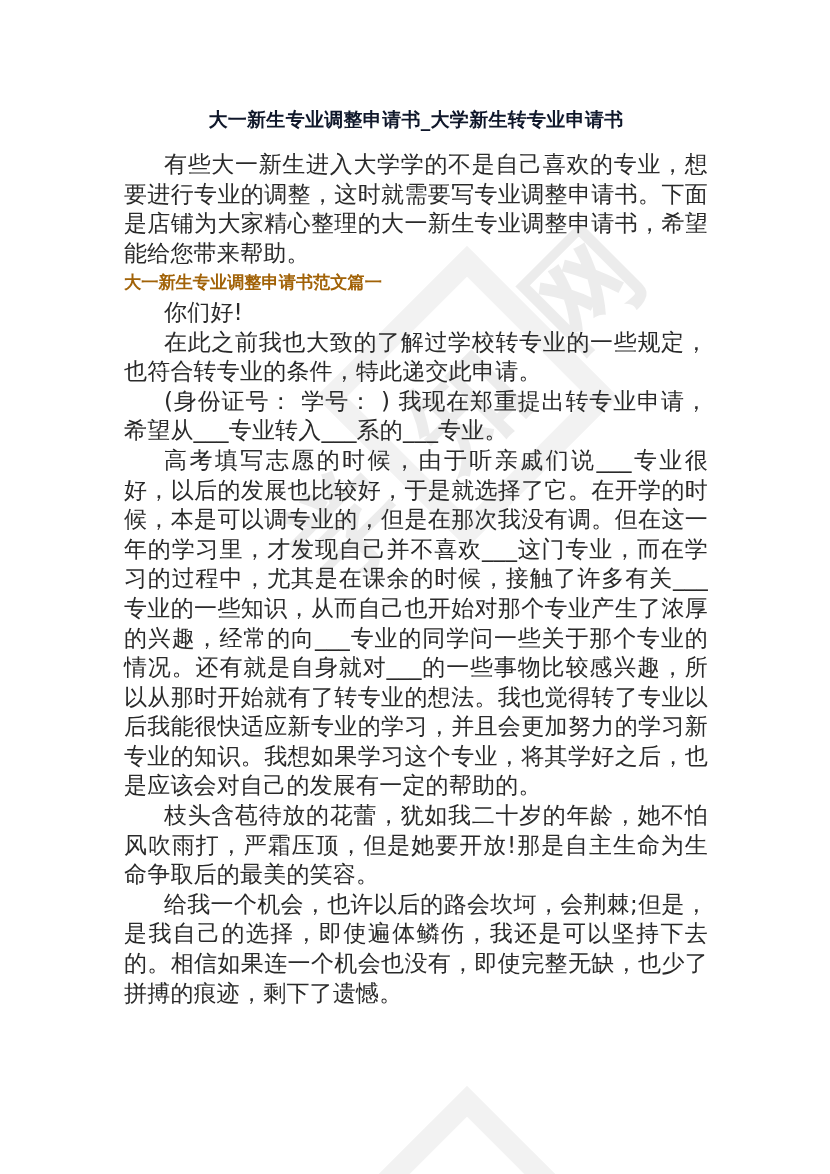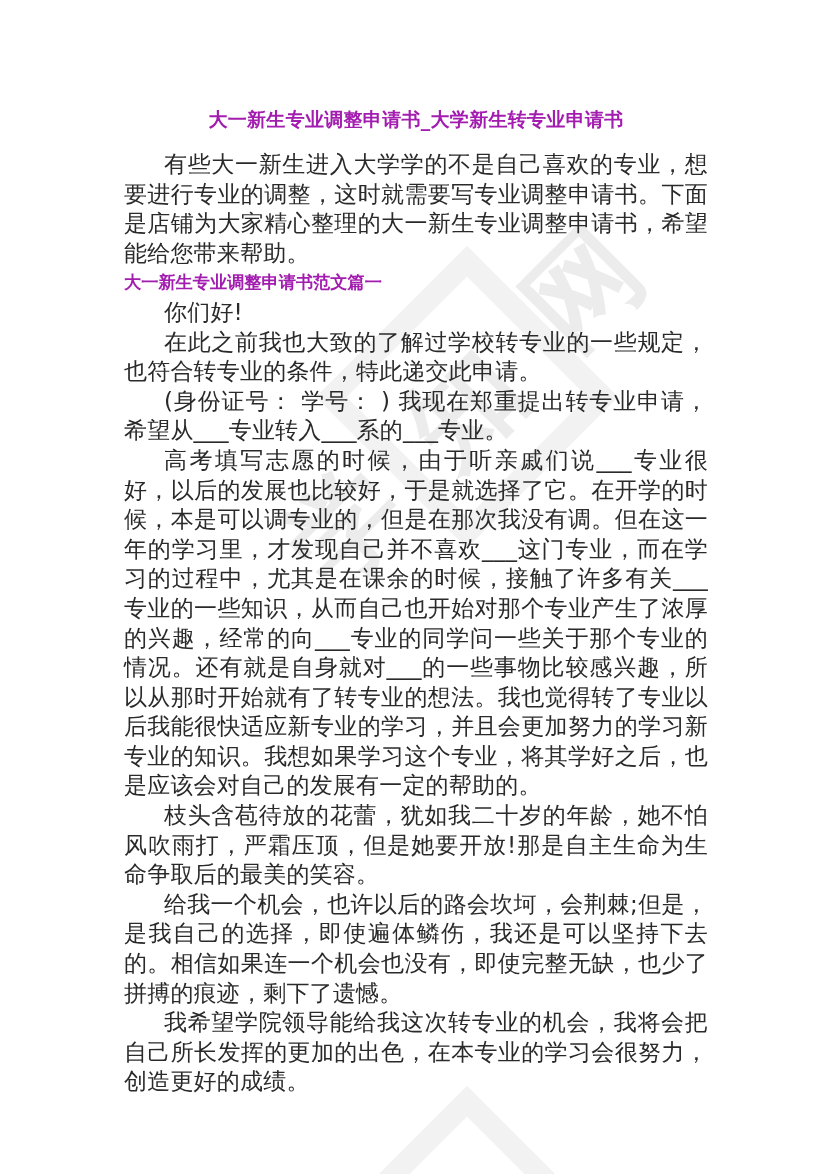--- a/index.html
+++ b/index.html
@@ -41,38 +41,38 @@
       top: 102px;
       width: 584px;
       z-index: 1;
     }
     .title {
       text-align: center;
       font-weight: bold;
       font-size: 19px;
       line-height: 34px;
       margin: 0 0 14px 0;
-      color: #a21caf;
+      color: #0f172a;
       letter-spacing: 0.3px;
     }
     .para {
       font-size: 23px;
       line-height: 29.6px;
       margin: 0;
       text-indent: 40px;
       text-align: justify;
       text-align-last: left;
       letter-spacing: 0.2px;
     }
     .subheading {
       font-size: 17.2px;
       line-height: 29.6px;
       font-weight: bold;
       margin: 0;
-      color: #a21caf;
+      color: #a16207;
     }
   </style>
 </head>
 <body>
 
 <div class="wm-frame" style="left:360px; top:290px; width:170px; height:170px;"></div>
 <div class="watermark" style="left:240px; top:330px;">学 知 网</div>
 <div class="wm-frame" style="left:360px; top:1130px; width:170px; height:170px;"></div>
 
 <div class="page">
@@ -82,14 +82,13 @@
 
   <p class="subheading">大一新生专业调整申请书范文篇一</p>
 
   <p class="para">你们好!</p>
 
   <p class="para">在此之前我也大致的了解过学校转专业的一些规定，也符合转专业的条件，特此递交此申请。</p>
   <p class="para">(身份证号： 学号： ) 我现在郑重提出转专业申请，希望从___专业转入___系的___专业。</p>
   <p class="para">高考填写志愿的时候，由于听亲戚们说___专业很好，以后的发展也比较好，于是就选择了它。在开学的时候，本是可以调专业的，但是在那次我没有调。但在这一年的学习里，才发现自己并不喜欢___这门专业，而在学习的过程中，尤其是在课余的时候，接触了许多有关___专业的一些知识，从而自己也开始对那个专业产生了浓厚的兴趣，经常的向___专业的同学问一些关于那个专业的情况。还有就是自身就对___的一些事物比较感兴趣，所以从那时开始就有了转专业的想法。我也觉得转了专业以后我能很快适应新专业的学习，并且会更加努力的学习新专业的知识。我想如果学习这个专业，将其学好之后，也是应该会对自己的发展有一定的帮助的。</p>
   <p class="para">枝头含苞待放的花蕾，犹如我二十岁的年龄，她不怕风吹雨打，严霜压顶，但是她要开放!那是自主生命为生命争取后的最美的笑容。</p>
   <p class="para">给我一个机会，也许以后的路会坎坷，会荆棘;但是，是我自己的选择，即使遍体鳞伤，我还是可以坚持下去的。相信如果连一个机会也没有，即使完整无缺，也少了拼搏的痕迹，剩下了遗憾。</p>
-  <p class="para">我希望学院领导能给我这次转专业的机会，我将会把自己所长发挥的更加的出色，在本专业的学习会很努力，创造更好的成绩。</p>
 </div>
 
 </body></html>

